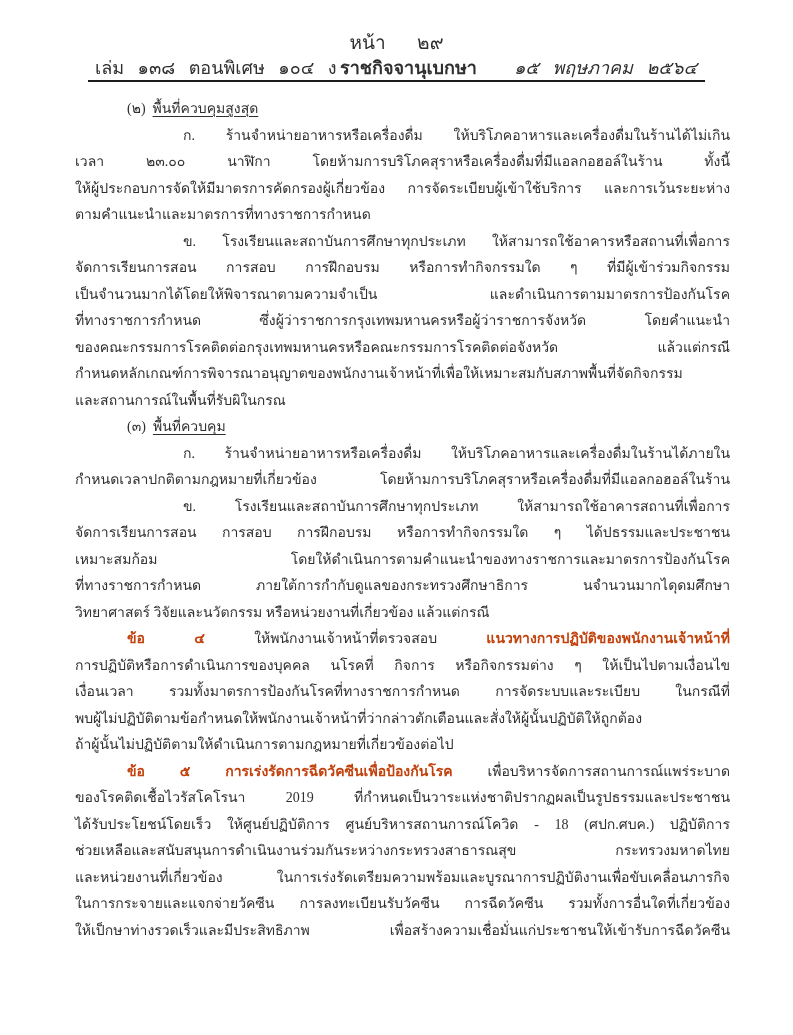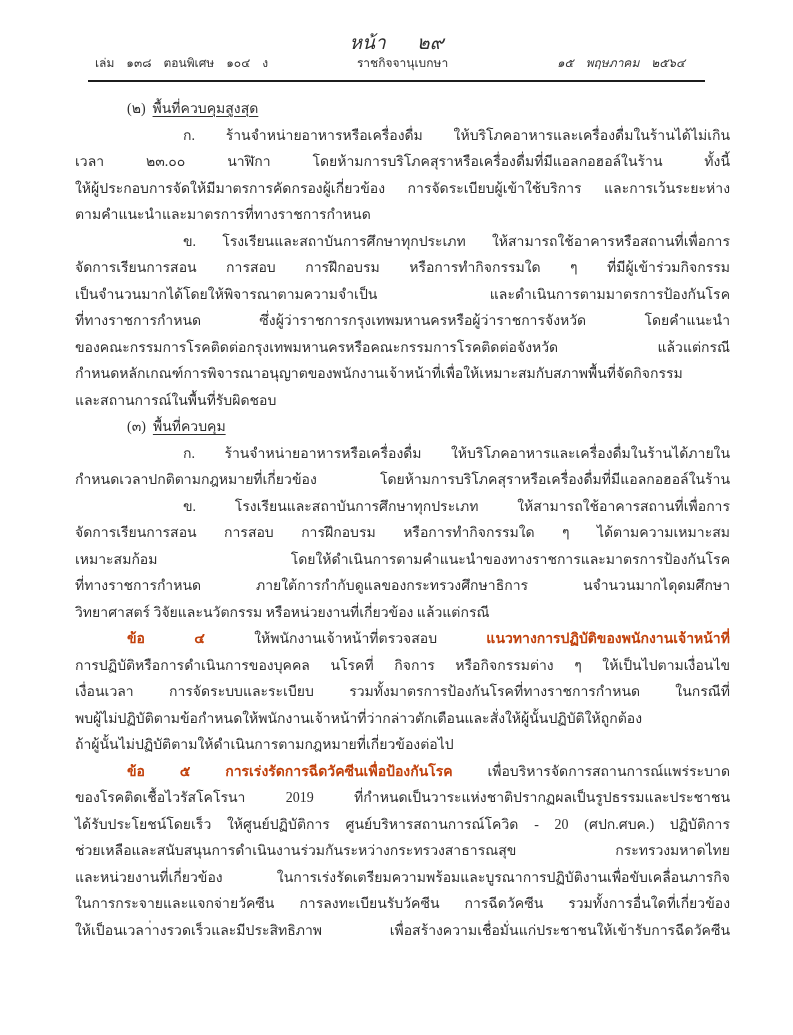--- a/index.html
+++ b/index.html
@@ -19,41 +19,41 @@
   
   .page-label {
     position: absolute;
     top: 27px;
     left: 0;
     right: 0;
     text-align: center;
     font-size: 19px;
     word-spacing: 11px;
     white-space: pre;
-    font-style: italic;
   }
   .header-row {
     position: absolute;
     top: 53px;
     left: 0;
-    right: 16px;
+    right: 4px;
     height: 26px;
-    font-size: 12px;
+    font-size: 18px;
   }
   .h-left {
     position: absolute;
     left: 95px;
     word-spacing: 9px;
     white-space: pre;
   }
   .h-center {
     position: absolute;
     left: 50%;
     transform: translateX(-50%) translateX(14px);
     white-space: pre;
+    font-weight: bold;
   }
   .h-right {
     position: absolute;
     right: 92px;
     word-spacing: 9px;
     white-space: pre;
     font-style: italic;
   }
   .rule {
     position: absolute;
@@ -149,21 +149,21 @@
         <span class="tok">ซึ่งผู้ว่าราชการกรุงเทพมหานครหรือผู้ว่าราชการจังหวัด</span>
         <span class="tok">โดยคำแนะนำ</span>
       </div>
       <div class="line just">
         <span class="tok">ของคณะกรรมการโรคติดต่อกรุงเทพมหานครหรือคณะกรรมการโรคติดต่อจังหวัด</span>
         <span class="tok">แล้วแต่กรณี</span>
       </div>
       <div class="line just">
         <span class="tok">กำหนดหลักเกณฑ์การพิจารณาอนุญาตของพนักงานเจ้าหน้าที่เพื่อให้เหมาะสมกับสภาพพื้นที่จัดกิจกรรม</span>
       </div>
-      <div class="line"><span>และสถานการณ์ในพื้นที่รับผิดชอบ</span></div>
+      <div class="line"><span>และสถานการณ์ในพื้นที่รับผิในกรณ</span></div>
       <div class="line" style="padding-left: 52px;"><span>(๓)  </span><span class="u">พื้นที่ควบคุม</span></div>
       <div class="line just" style="padding-left: 108px;">
         <span class="tok">ก.</span>
         <span class="tok">ร้านจำหน่ายอาหารหรือเครื่องดื่ม</span>
         <span class="tok">ให้บริโภคอาหารและเครื่องดื่มในร้านได้ภายใน</span>
       </div>
       <div class="line just">
         <span class="tok">กำหนดเวลาปกติตามกฎหมายที่เกี่ยวข้อง</span>
         <span class="tok">โดยห้ามการบริโภคสุราหรือเครื่องดื่มที่มีแอลกอฮอล์ในร้าน</span>
       </div>
@@ -171,21 +171,21 @@
         <span class="tok">ข.</span>
         <span class="tok">โรงเรียนและสถาบันการศึกษาทุกประเภท</span>
         <span class="tok">ให้สามารถใช้อาคารสถานที่เพื่อการ</span>
       </div>
       <div class="line just">
         <span class="tok">จัดการเรียนการสอน</span>
         <span class="tok">การสอบ</span>
         <span class="tok">การฝึกอบรม</span>
         <span class="tok">หรือการทำกิจกรรมใด</span>
         <span class="tok">ๆ</span>
-        <span class="tok">ได้ตามความเหมาะสม</span>
+        <span class="tok">ได้ปธรรมและประชาชน</span>
       </div>
       <div class="line just">
         <span class="tok">เหมาะสมก้อม</span>
         <span class="tok">โดยให้ดำเนินการตามคำแนะนำของทางราชการและมาตรการป้องกันโรค</span>
       </div>
       <div class="line just">
         <span class="tok">ที่ทางราชการกำหนด</span>
         <span class="tok">ภายใต้การกำกับดูแลของกระทรวงศึกษาธิการ</span>
         <span class="tok">นจำนวนมากไดุดมศึกษา</span>
       </div>
@@ -199,22 +199,22 @@
       <div class="line just">
         <span class="tok">การปฏิบัติหรือการดำเนินการของบุคคล</span>
         <span class="tok">นโรคที่</span>
         <span class="tok">กิจการ</span>
         <span class="tok">หรือกิจกรรมต่าง</span>
         <span class="tok">ๆ</span>
         <span class="tok">ให้เป็นไปตามเงื่อนไข</span>
       </div>
       <div class="line just">
         <span class="tok">เงื่อนเวลา</span>
+        <span class="tok">รวมทั้งมาตรการป้องกันโรคที่ทางราชการกำหนด</span>
         <span class="tok">การจัดระบบและระเบียบ</span>
-        <span class="tok">รวมทั้งมาตรการป้องกันโรคที่ทางราชการกำหนด</span>
         <span class="tok">ในกรณีที่</span>
       </div>
       <div class="line just">
         <span class="tok">พบผู้ไม่ปฏิบัติตามข้อกำหนดให้พนักงานเจ้าหน้าที่ว่ากล่าวตักเตือนและสั่งให้ผู้นั้นปฏิบัติให้ถูกต้อง</span>
       </div>
       <div class="line"><span>ถ้าผู้นั้นไม่ปฏิบัติตามให้ดำเนินการตามกฎหมายที่เกี่ยวข้องต่อไป</span></div>
       <div class="line just" style="padding-left: 52px;">
         <span class="tok bold">ข้อ</span>
         <span class="tok bold">๕</span>
         <span class="tok bold">การเร่งรัดการฉีดวัคซีนเพื่อป้องกันโรค</span>
@@ -223,36 +223,36 @@
       <div class="line just">
         <span class="tok">ของโรคติดเชื้อไวรัสโคโรนา</span>
         <span class="tok">2019</span>
         <span class="tok">ที่กำหนดเป็นวาระแห่งชาติปรากฏผลเป็นรูปธรรมและประชาชน</span>
       </div>
       <div class="line just">
         <span class="tok">ได้รับประโยชน์โดยเร็ว</span>
         <span class="tok">ให้ศูนย์ปฏิบัติการ</span>
         <span class="tok">ศูนย์บริหารสถานการณ์โควิด</span>
         <span class="tok">-</span>
-        <span class="tok">20</span>
+        <span class="tok">18</span>
         <span class="tok">(ศปก.ศบค.)</span>
         <span class="tok">ปฏิบัติการ</span>
       </div>
       <div class="line just">
         <span class="tok">ช่วยเหลือและสนับสนุนการดำเนินงานร่วมกันระหว่างกระทรวงสาธารณสุข</span>
         <span class="tok">กระทรวงมหาดไทย</span>
       </div>
       <div class="line just">
         <span class="tok">และหน่วยงานที่เกี่ยวข้อง</span>
         <span class="tok">ในการเร่งรัดเตรียมความพร้อมและบูรณาการปฏิบัติงานเพื่อขับเคลื่อนภารกิจ</span>
       </div>
       <div class="line just">
         <span class="tok">ในการกระจายและแจกจ่ายวัคซีน</span>
         <span class="tok">การลงทะเบียนรับวัคซีน</span>
         <span class="tok">การฉีดวัคซีน</span>
         <span class="tok">รวมทั้งการอื่นใดที่เกี่ยวข้อง</span>
       </div>
       <div class="line just">
-        <span class="tok">ให้เป็อนเวลา่างรวดเร็วและมีประสิทธิภาพ</span>
+        <span class="tok">ให้เป็กษาท่างรวดเร็วและมีประสิทธิภาพ</span>
         <span class="tok">เพื่อสร้างความเชื่อมั่นแก่ประชาชนให้เข้ารับการฉีดวัคซีน</span>
       </div>
     </div>
 </div>
 
 </body></html>

